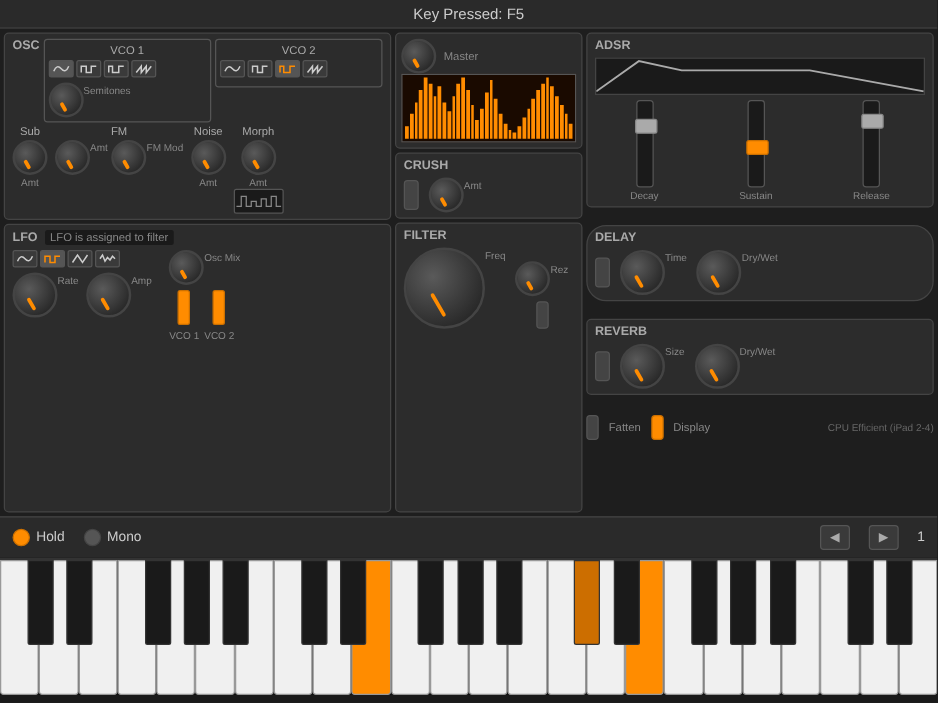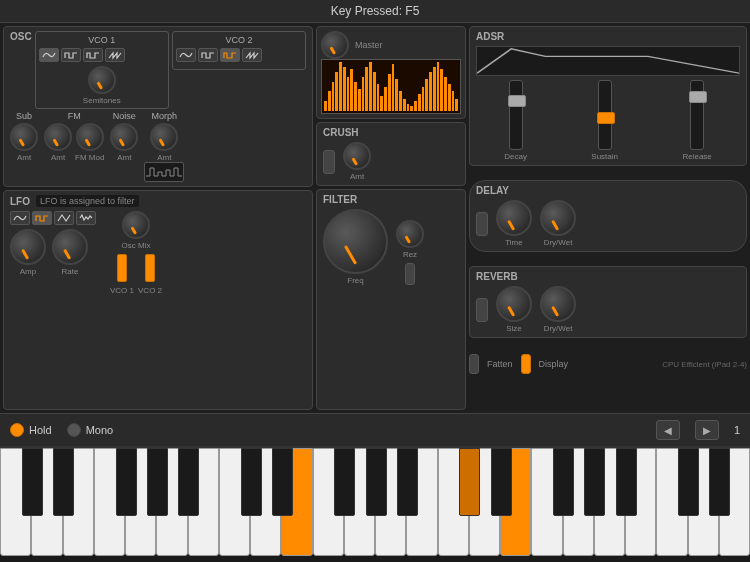--- a/index.html
+++ b/index.html
@@ -97,22 +97,21 @@
       background: #555;
     }
 
     .wave-btn svg {
       width: 14px;
       height: 10px;
     }
 
     .knob-container {
       display: flex;
-      flex-direction: column;
-      align-items: center;
+      flex-direction: row;
     }
 
     
     .knob {
       border-radius: 50%;
       background: radial-gradient(circle at 35% 35%, #5a5a5a, #1a1a1a);
       border: 2px solid #444;
       position: relative;
       display: flex;
       align-items: center;
@@ -640,25 +639,25 @@
             </div>
             <div class="wave-btn">
               <svg viewBox="0 0 14 10">
                   <path d="M1,5 L3,2 L5,7 L7,4 L9,6 L11,3 L13,5" stroke="#ccc" fill="none" stroke-width="1.2"></path>
                 </svg>
             </div>
           </div>
           <div style="display:flex; gap:6px; margin-top:4px;">
             <div class="knob-container">
               <div class="knob knob-md"></div>
-              <div class="knob-label">Amp</div>
+              <div class="knob-label">Rate</div>
             </div>
             <div class="knob-container">
               <div class="knob knob-md"></div>
-              <div class="knob-label">Rate</div>
+              <div class="knob-label">Amp</div>
             </div>
           </div>
         </div>
         <div style="margin-left:8px;">
           <div class="knob-container">
             <div class="knob knob-sm"></div>
             <div class="knob-label">Osc Mix</div>
           </div>
           <div class="vco-bottom">
             <div class="vco-btn-group">

